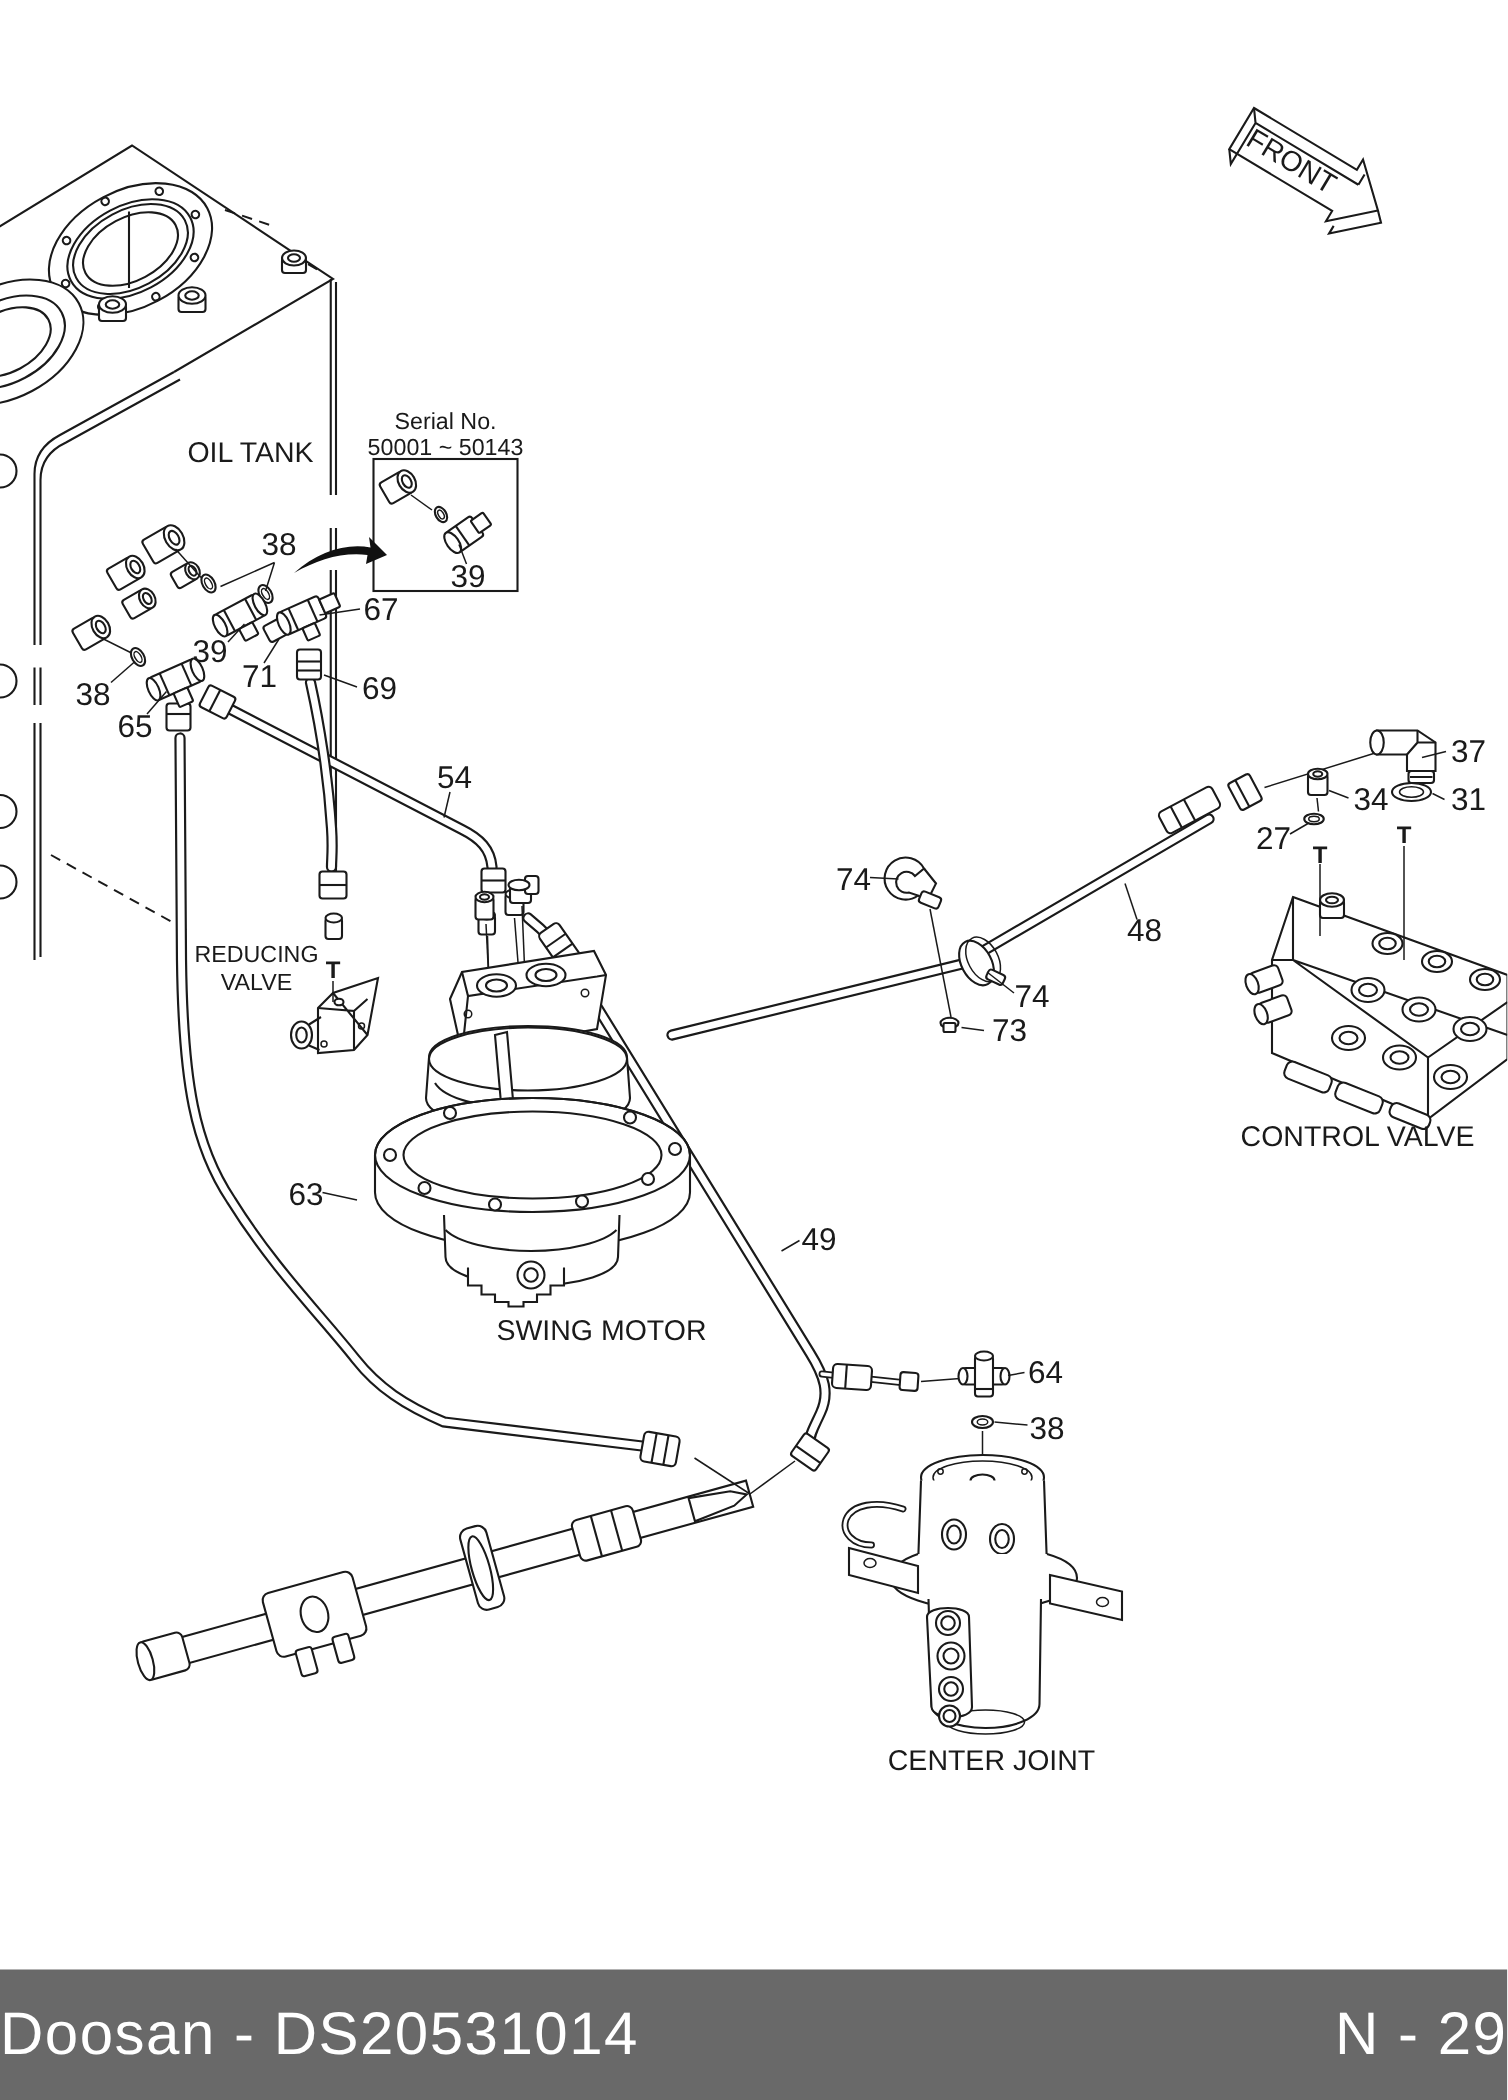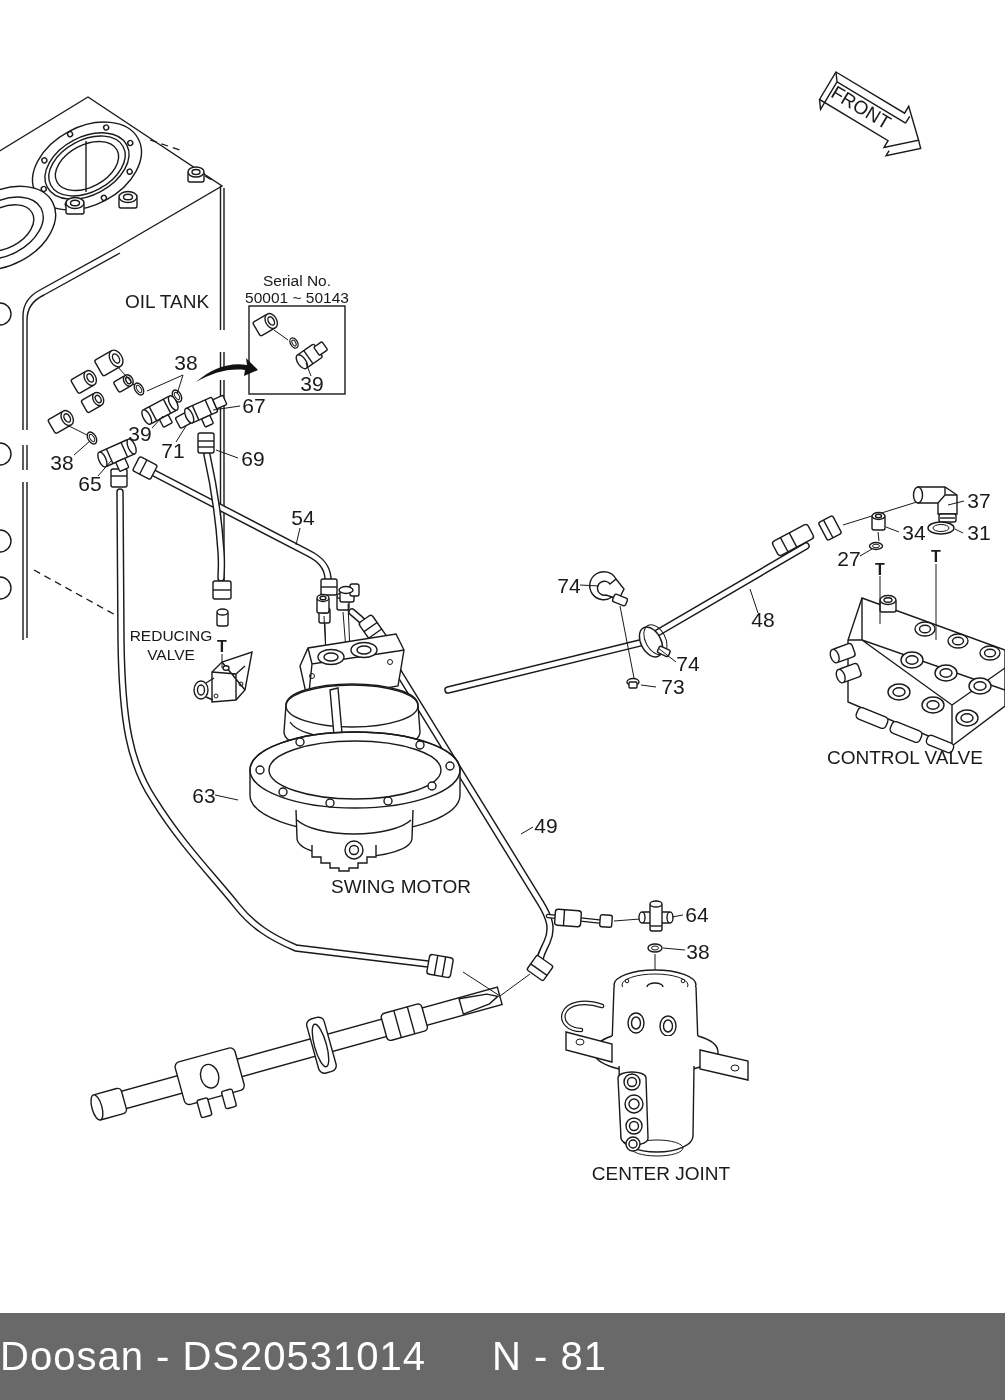--- a/index.html
+++ b/index.html
@@ -14,21 +14,21 @@
   .hoseO{stroke:#1a1a1a;stroke-width:7.5;fill:none;stroke-linecap:round;}
   .hoseI{stroke:#fff;stroke-width:4.6;fill:none;stroke-linecap:round;}
   .pipeO{stroke:#1a1a1a;stroke-width:4.6;fill:none;stroke-linecap:round;}
   .pipeI{stroke:#fff;stroke-width:2.2;fill:none;stroke-linecap:round;}
   .num{font-size:21px;fill:#1a1a1a;}
   .cap{font-size:19px;fill:#1a1a1a;}
   .small{font-size:15.5px;fill:#1a1a1a;}
   .tmark{font-size:16px;font-weight:bold;fill:#1a1a1a;}
   .mid{text-anchor:middle;}
   #footer{position:absolute;left:0;bottom:0;width:1005px;height:87px;
-          display:flex;align-items:center;justify-content:flex-start;gap:66px;}
+          display:flex;align-items:center;justify-content:space-between;gap:42px;}
   #footer span{font-size:40px;letter-spacing:1px;}
 </style>
 </head>
 <body>
 
 <div id="stage">
   <div id="drawing">
   <svg width="1005" height="1313" viewBox="0 0 1005 1313">
 
     <g>
@@ -612,15 +612,15 @@
 
       <text class="tmark mid" x="880" y="575">T</text>
       <text class="tmark mid" x="936" y="562">T</text>
       <text class="tmark mid" x="222" y="652">T</text>
     </g>
   </svg>
   </div>
 
   <div id="footer" style="background: rgb(105, 105, 105); color: rgb(255, 255, 255);">
     <span>Doosan - DS20531014</span>
-    <span>N - 81</span>
+    <span>N - 29</span>
   </div>
 </div>
 
 </body></html>

